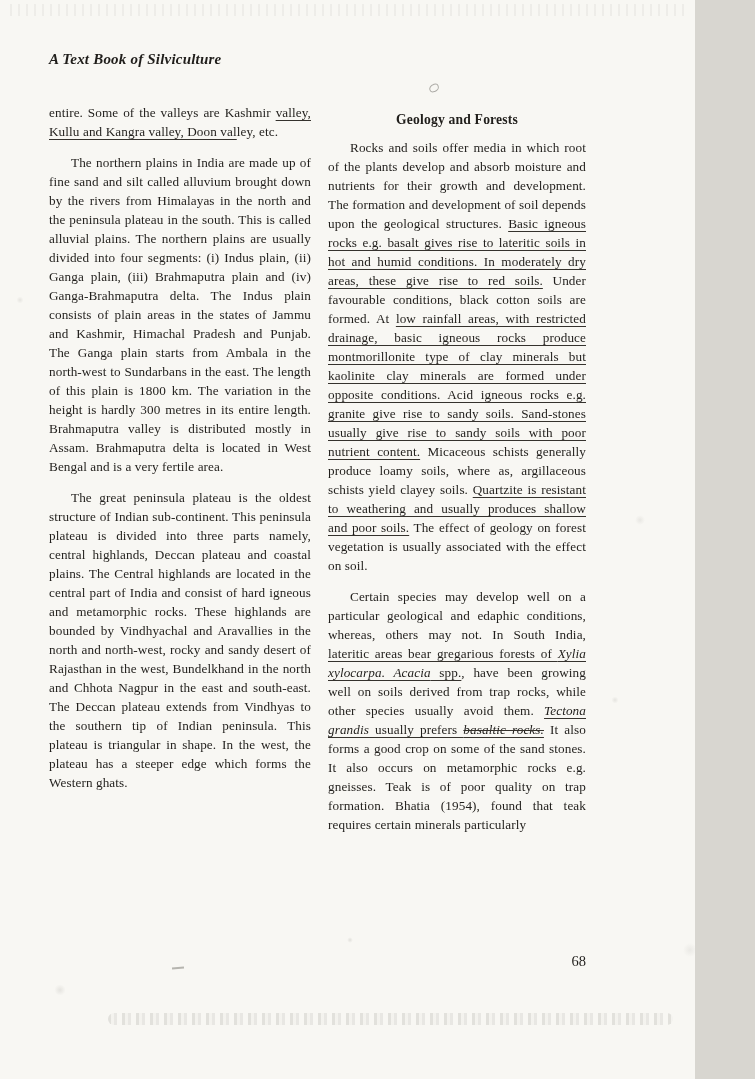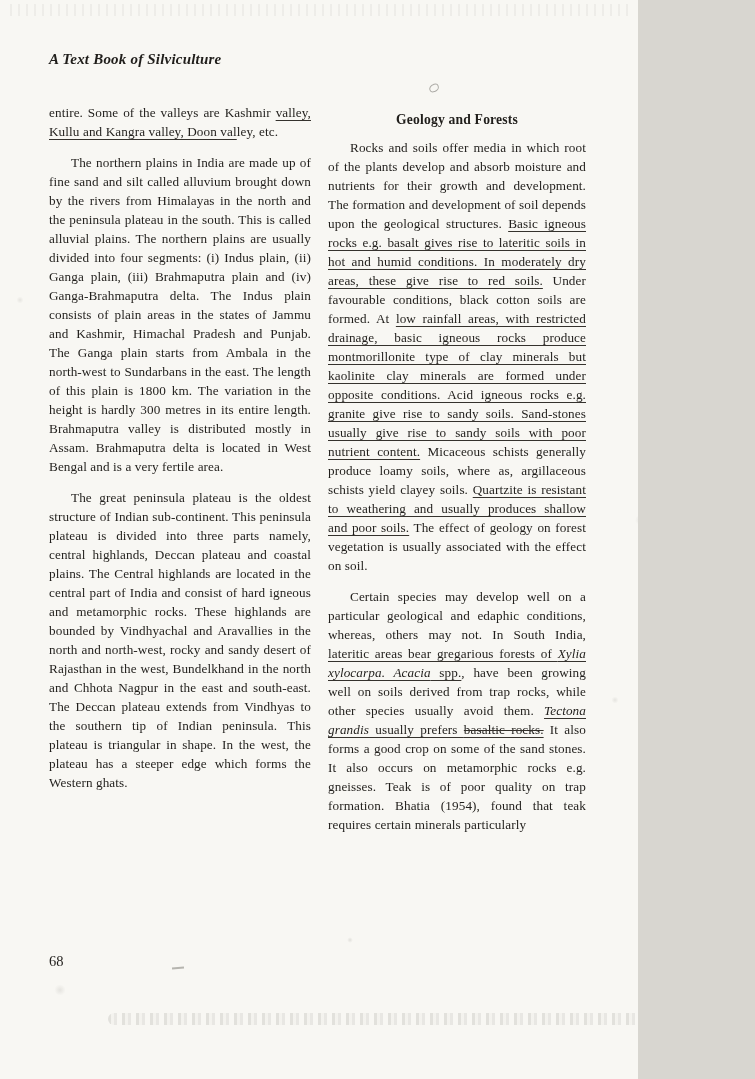--- a/index.html
+++ b/index.html
@@ -1,18 +1,18 @@
 <!DOCTYPE html>
 <html><head>
 <meta charset="utf-8">
 <style>
   html,body{margin:0;padding:0;background:#d8d6d0;}
   .page{
     position:relative;
-    width:638px;height:1079px;
+    width:695px;height:1079px;
     background:#f8f7f3;
     overflow:hidden;
     font-family:"Liberation Serif", serif;
     color:#201e1b;
   }
   
   .page::before{
     content:"";position:absolute;inset:0;pointer-events:none;
     background-image:
       radial-gradient(circle 6px at 702px 96px, rgba(120,118,110,.18), transparent 70%),
@@ -62,24 +62,25 @@
     text-decoration-color:#35322d;
     text-decoration-skip-ink:none;
   }
   .i{font-style:italic;}
   .s{
     text-decoration-line:underline line-through;
     text-decoration-thickness:1.3px;
     text-underline-offset:2.5px;
     text-decoration-color:#35322d;
     text-decoration-skip-ink:none;
+    font-style:italic;
   }
   .page-number{
     position:absolute;left:49px;top:953px;width:537px;
-    text-align:left;font-size:14.5px;
+    text-align:right;font-size:14.5px;
   }
   .dash-mark{
     position:absolute;left:172px;top:967px;width:12px;height:2px;
     background:#8a8882;opacity:.6;transform:rotate(-4deg);
   }
   .smudge-band{
     position:absolute;left:108px;top:1013px;width:565px;height:12px;
     background:
       repeating-linear-gradient(90deg,
         rgba(115,113,106,.30) 0 3px,

